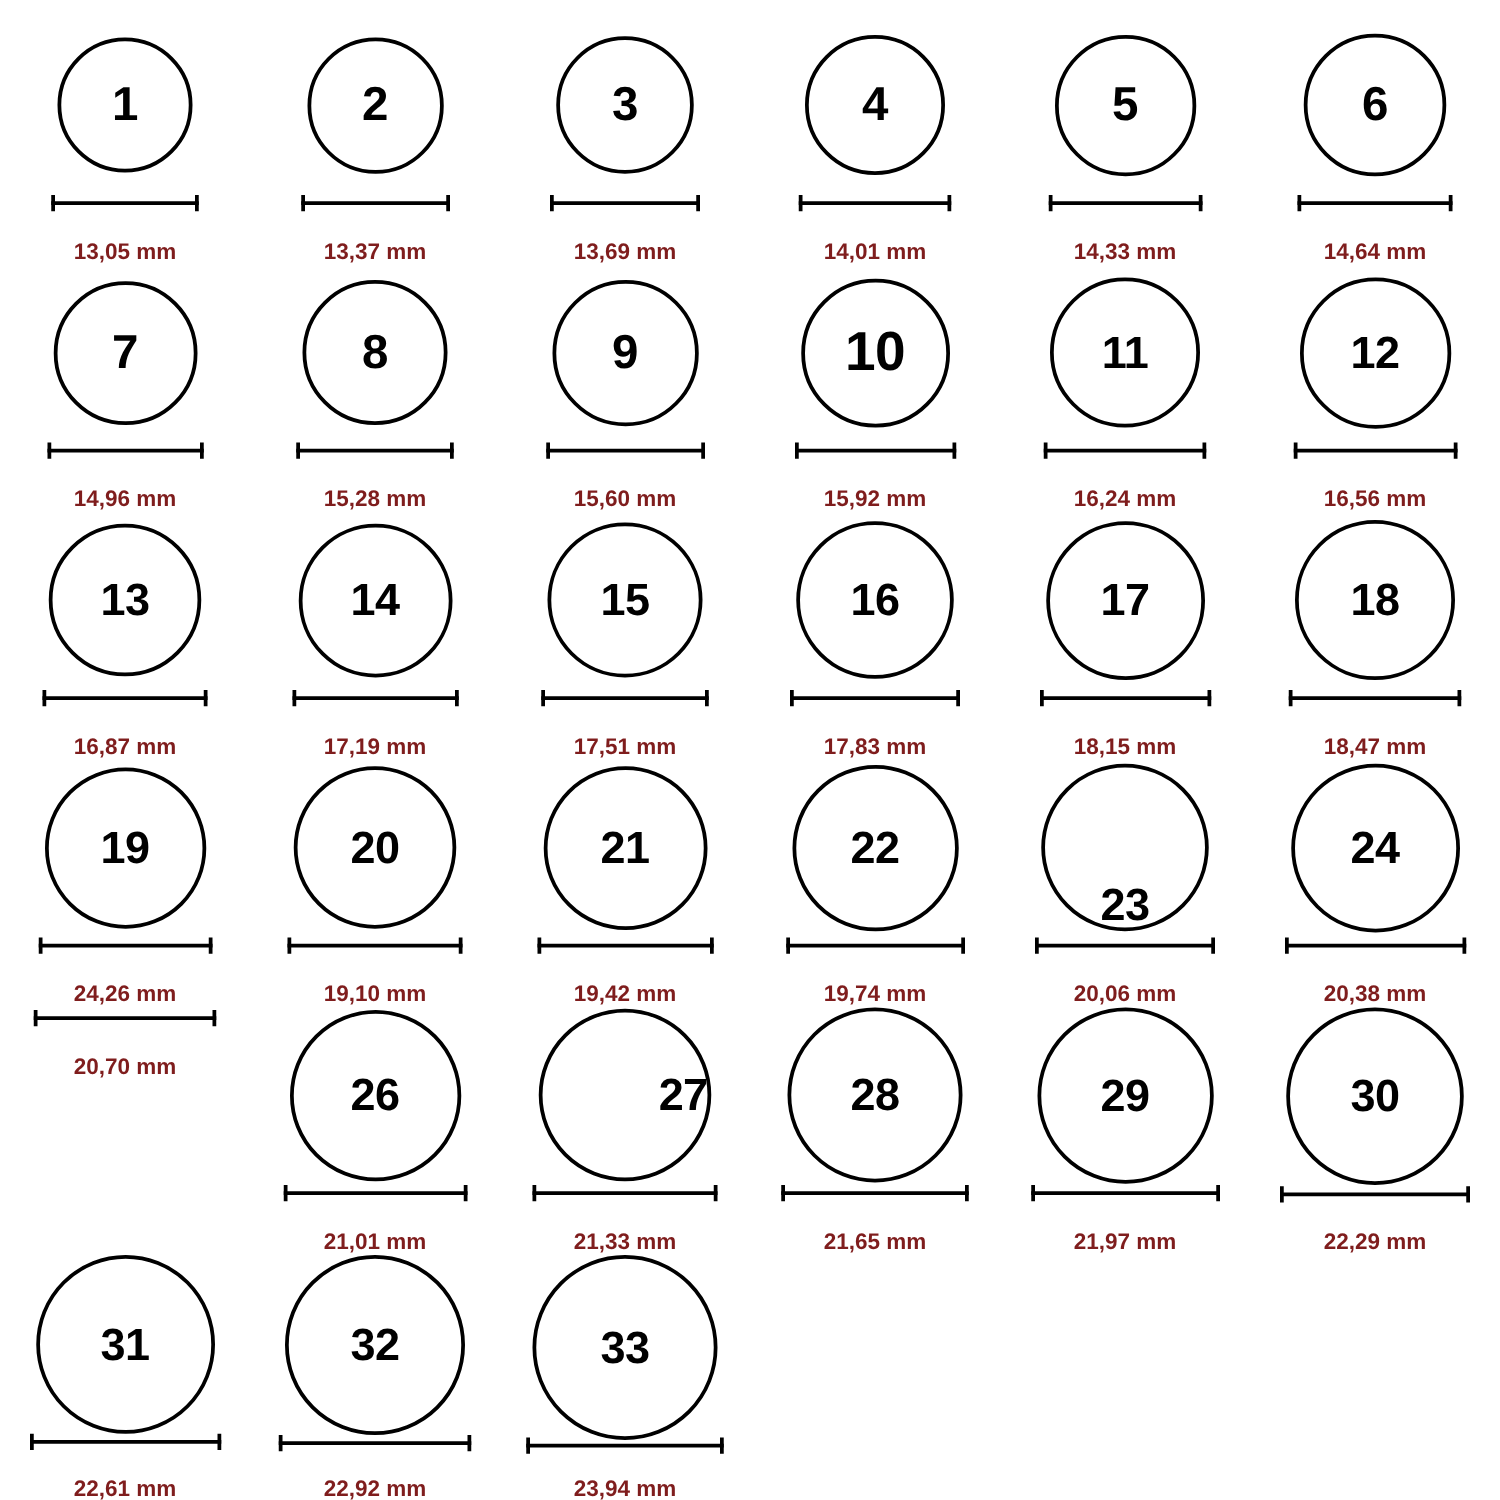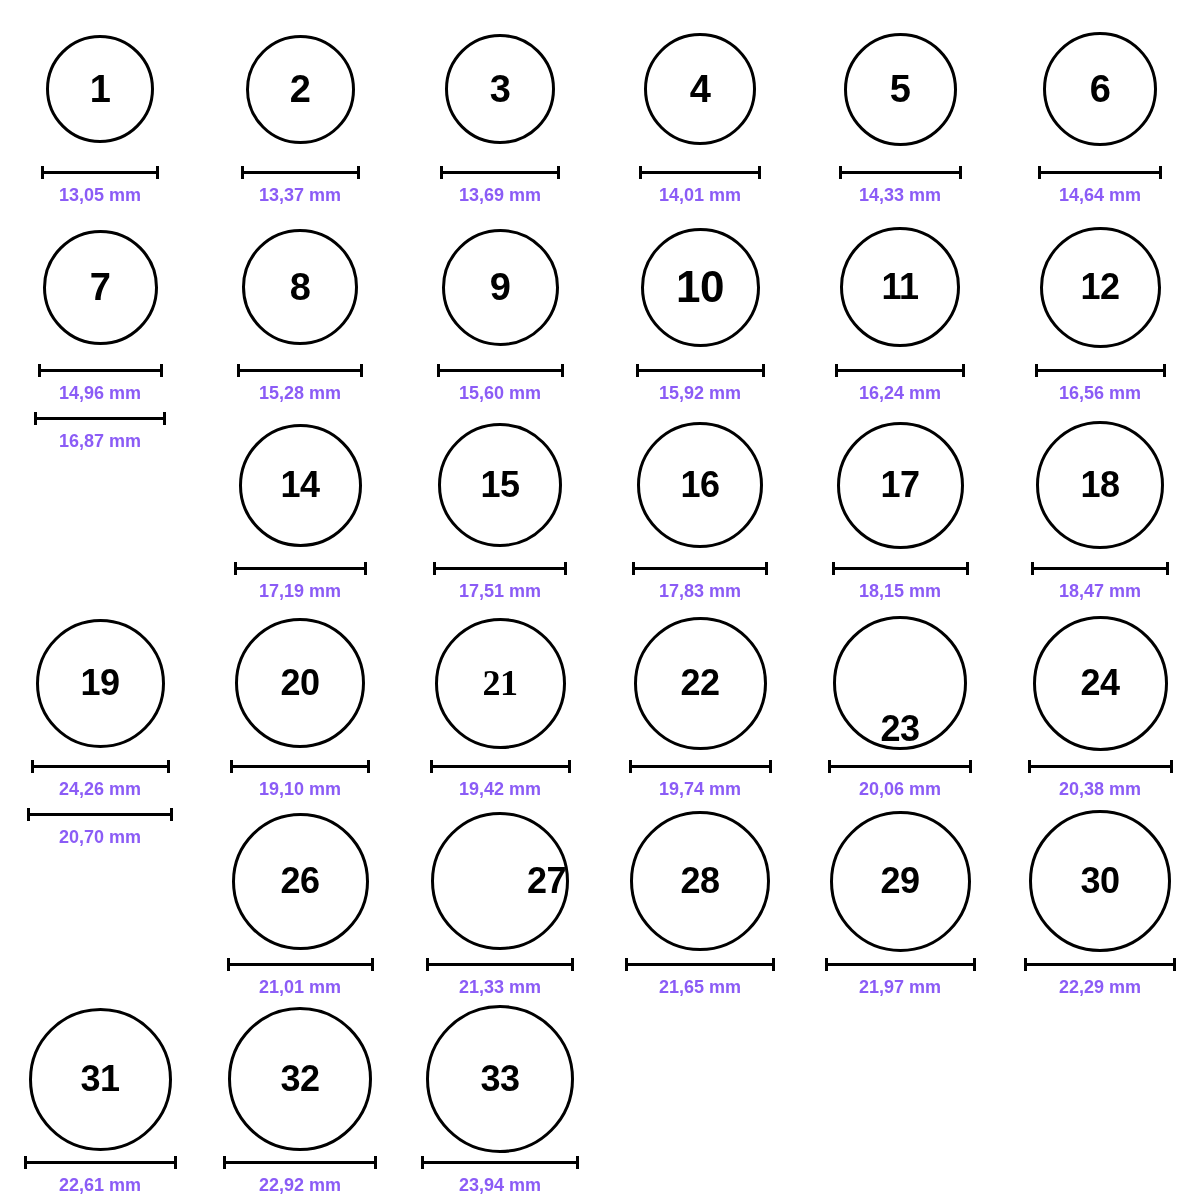--- a/index.html
+++ b/index.html
@@ -73,24 +73,24 @@
     content: "";
     position: absolute;
     top: -5px;
     width: 3px;
     height: 13px;
     background: #000;
   }
   .measure .bar::before { left: 0; }
   .measure .bar::after { right: 0; }
   .mm {
-    margin-top: 7px;
+    margin-top: 23px;
     font-size: 18px;
     font-weight: bold;
-    color: #8b5cf6;
+    color: #7f1d1d;
     letter-spacing: 0px;
     white-space: nowrap;
   }
 </style>
 </head>
 <body>
 
 <div id="sizer-chart">
   <div class="grid">
       <div class="cell">
@@ -219,20 +219,25 @@
           <div class="ring" style="width: 121px; height: 121px;">
             <span class="ring-label" style="font-size: 36px;">12</span>
           </div>
         </div>
         <div class="measure">
           <div class="bar" style="width: 131px;"></div>
         </div>
         <div class="mm">16,56 mm</div>
       </div>
       <div class="cell">
+        <div class="ring-wrap">
+          <div class="ring" style="width: 122px; height: 122px;">
+            <span class="ring-label" style="font-size: 36px;">13</span>
+          </div>
+        </div>
         <div class="measure">
           <div class="bar" style="width: 132px;"></div>
         </div>
         <div class="mm">16,87 mm</div>
       </div>
       <div class="cell">
         <div class="ring-wrap">
           <div class="ring" style="width: 123px; height: 123px;">
             <span class="ring-label" style="font-size: 36px;">14</span>
           </div>
@@ -303,21 +308,21 @@
             <span class="ring-label" style="font-size: 36px;">20</span>
           </div>
         </div>
         <div class="measure">
           <div class="bar" style="width: 140px;"></div>
         </div>
         <div class="mm">19,10 mm</div>
       </div>
       <div class="cell">
         <div class="ring-wrap">
-          <div class="ring" style="width: 131px; height: 131px; font-family: Liberation Serif, serif;">
+          <div class="ring" style="width: 131px; height: 131px;">
             <span class="ring-label" style="font-size: 36px;">21</span>
           </div>
         </div>
         <div class="measure">
           <div class="bar" style="width: 141px;"></div>
         </div>
         <div class="mm">19,42 mm</div>
       </div>
       <div class="cell">
         <div class="ring-wrap">

